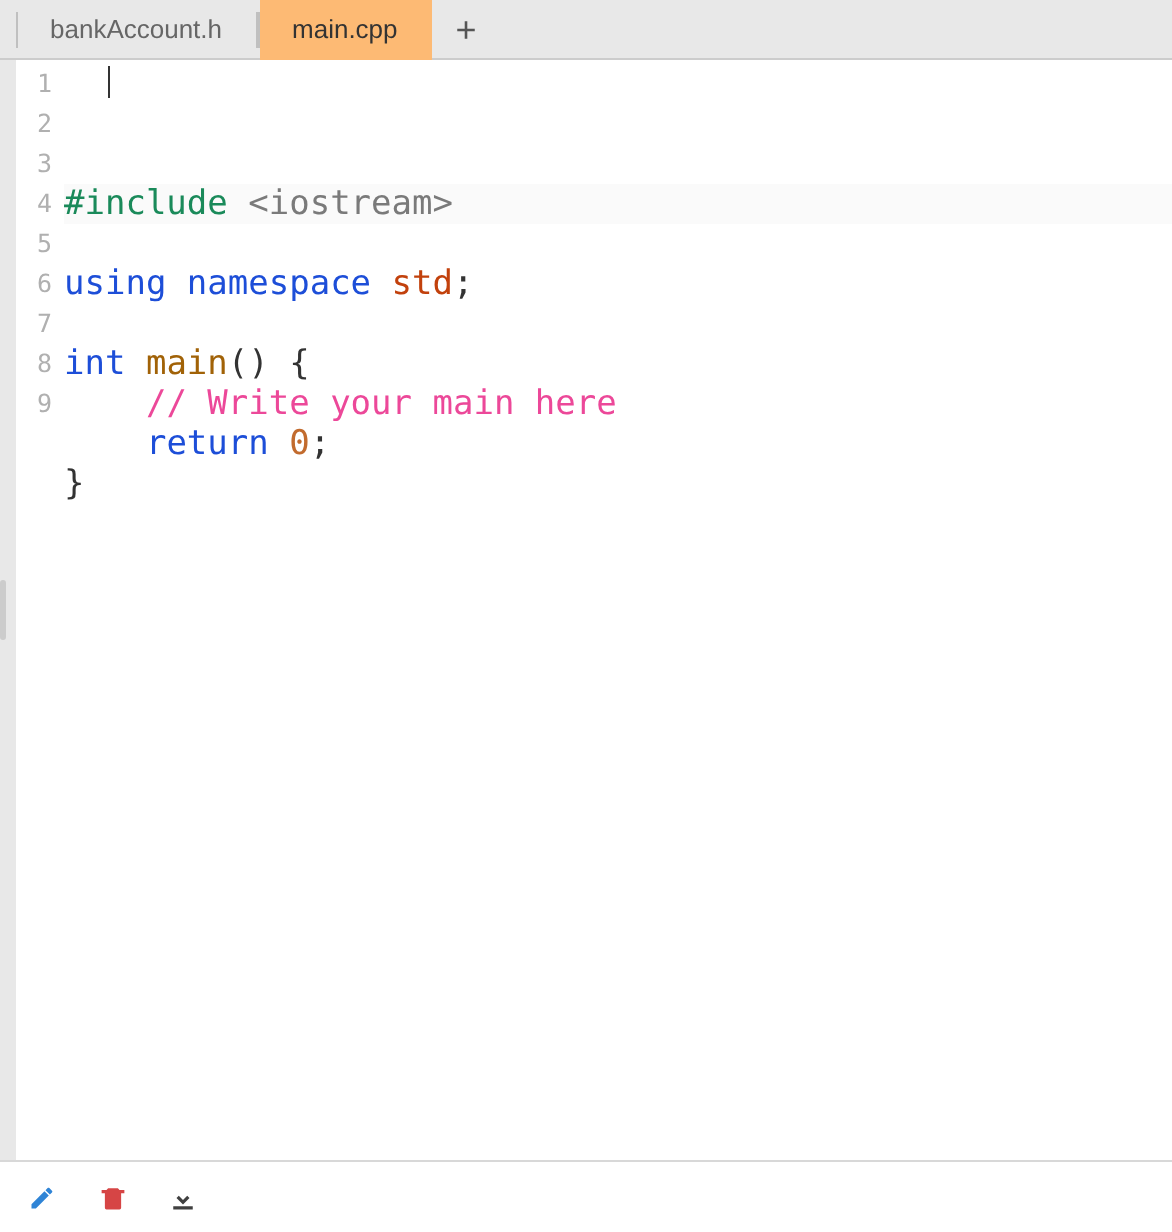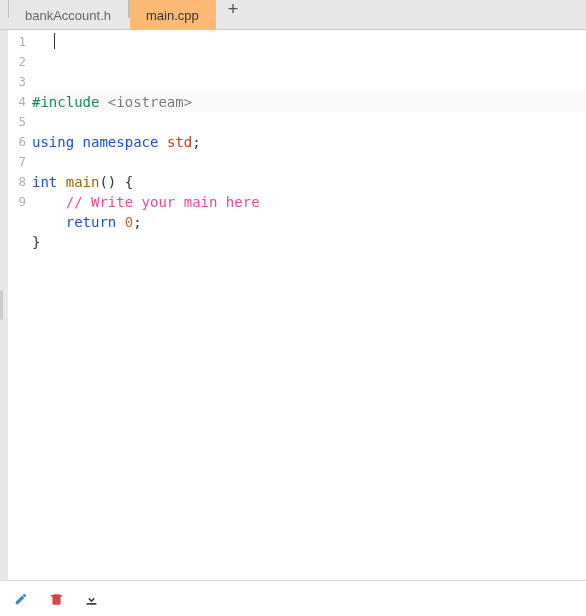--- a/index.html
+++ b/index.html
@@ -1,24 +1,24 @@
 <!DOCTYPE html>
 <html><head>
 <meta charset="utf-8">
 <style>
 *{box-sizing:border-box;margin:0;padding:0}
 body{width:586px;height:616px;background:#e8e8e8;font-family:"Segoe UI",Arial,sans-serif;font-size:13px;overflow:hidden;position:relative}
-.tabs{display:flex;height:30px;background:#e8e8e8;padding:0 8px;gap:0;border-bottom:1px solid #ccc}
+.tabs{display:flex;align-items:center;height:30px;background:#e8e8e8;padding:0 8px;gap:0;border-bottom:1px solid #ccc}
 .tab{padding:0 16px;height:30px;display:flex;align-items:center;color:#666;cursor:pointer;border-right:1px solid transparent;position:relative}
 .tab.active{background:#fdba74;color:#333}
 .tab-sep{width:1px;height:18px;background:#c0c0c0}
 .plus{margin-left:12px;color:#555;font-size:18px;cursor:pointer;line-height:1}
 .editor{position:absolute;left:8px;right:0;top:30px;bottom:36px;background:#fff;overflow:auto}
 .gutter{position:absolute;left:0;top:0;width:22px;background:#fff;color:#b0b0b0;font-family:"Consolas","Menlo",monospace;font-size:12.5px;text-align:right;padding:2px 4px 0 0;line-height:20px;user-select:none}
-.code{position:absolute;left:22px;right:0;top:0;font-family:"Consolas","Menlo",monospace;font-size:14px;line-height:20px;padding:2px 0 0 2px;white-space:pre;color:#333}
+.code{position:absolute;left:22px;right:0;top:0;font-family:"Consolas","Menlo",monospace;font-size:17px;line-height:20px;padding:2px 0 0 2px;white-space:pre;color:#333}
 .code .line{height:20px}
 .tok-pre{color:#1a8a5a}
 .tok-inc{color:#7a7a7a}
 .tok-kw{color:#1d4ed8}
 .tok-ns{color:#c2410c}
 .tok-fn{color:#a16207}
 .tok-comm{color:#ec4899}
 .tok-num{color:#c26b2e}
 .footer{position:absolute;left:0;right:0;bottom:0;height:36px;background:#fff;border-top:1px solid #d8d8d8;display:flex;align-items:center;padding:0 14px;gap:22px}
 .footer svg{display:block}

